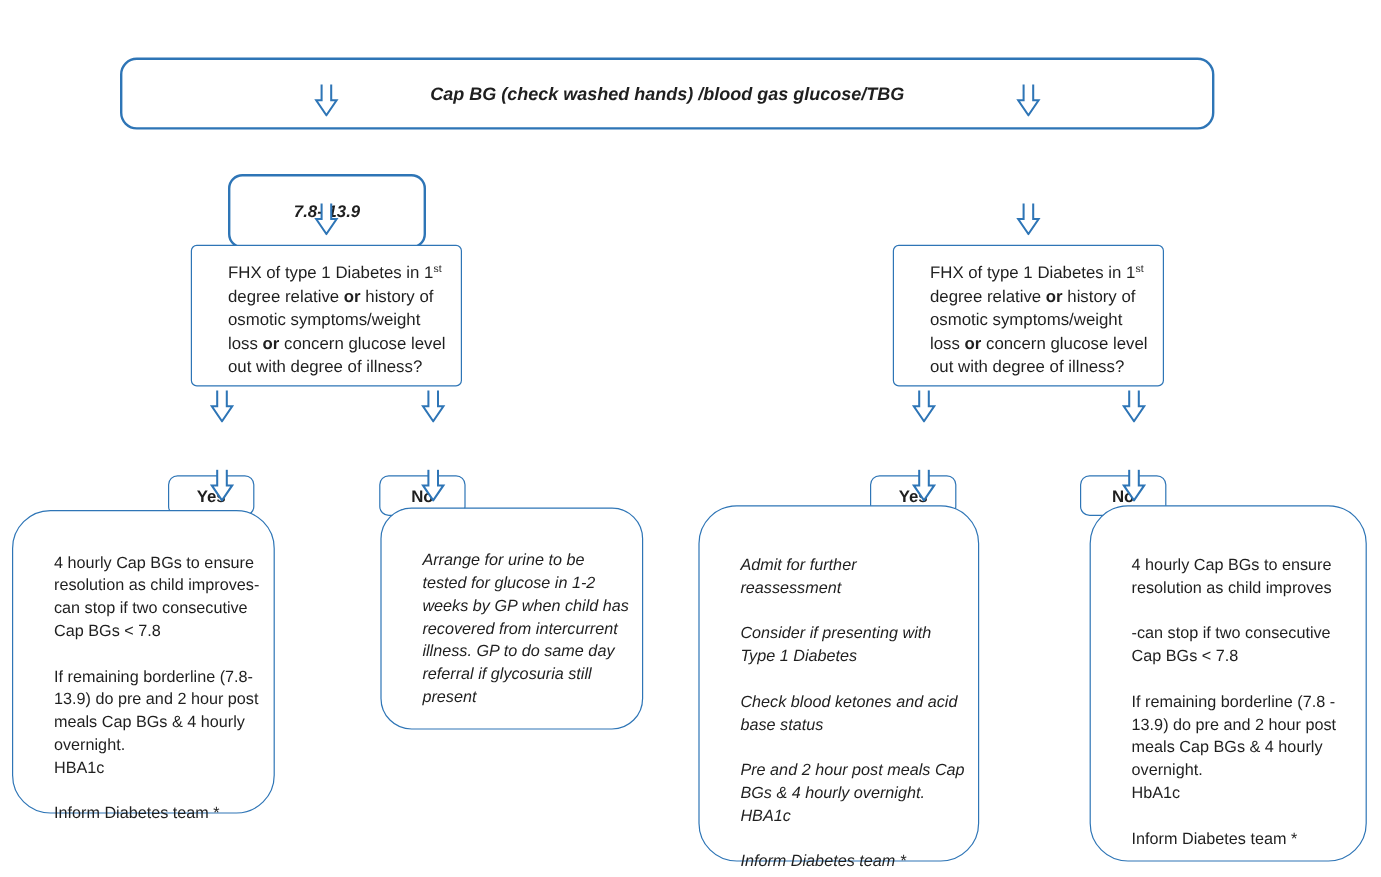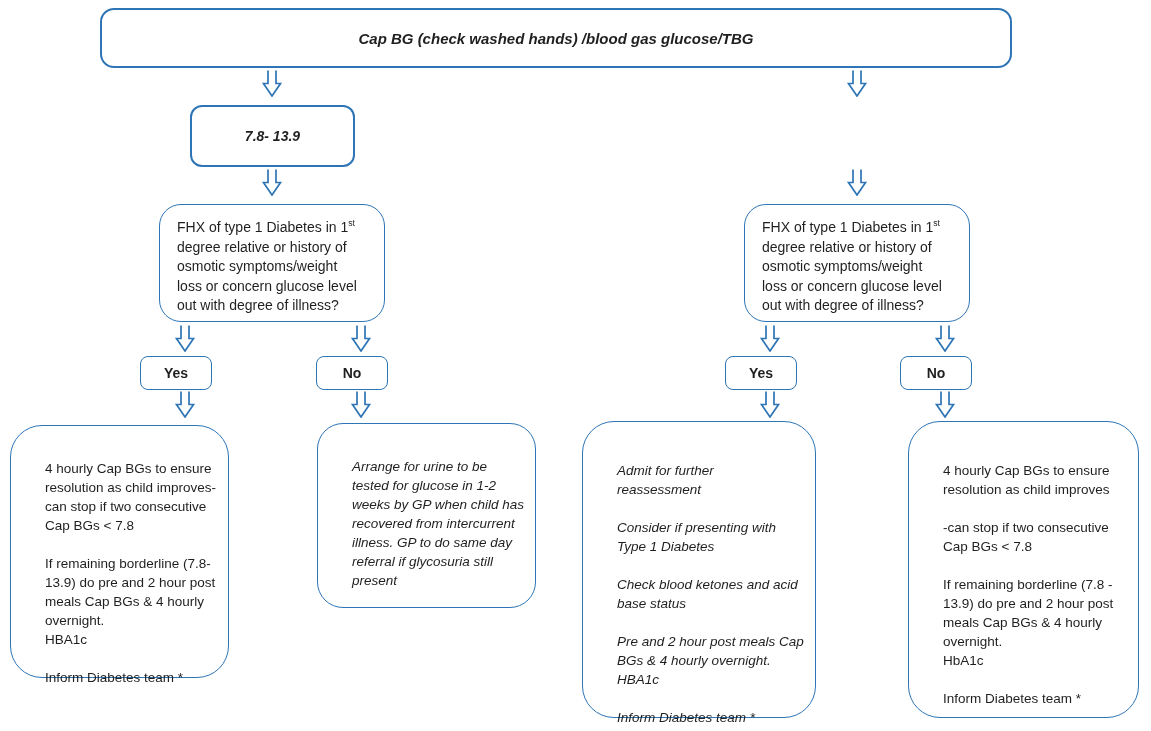--- a/index.html
+++ b/index.html
@@ -16,44 +16,45 @@
     position: absolute;
     box-sizing: border-box;
     background: #ffffff;
     border: 2px solid #2E75B6;
   }
   .center {
     display: flex;
     align-items: center;
     justify-content: center;
     text-align: center;
+    margin-top: 40px;
   }
   #top-box {
     left: 100px; top: 8px; width: 912px; height: 60px;
     border-radius: 14px;
     font-size: 15px; font-weight: 700; font-style: italic;
   }
   .range-box {
     width: 165px; height: 62px;
     border-radius: 12px;
     font-size: 14px; font-weight: 700; font-style: italic;
   }
   #range-left  { left: 190px; top: 105px; }
   #range-right { left: 775px; top: 105px; }
   .question-box {
     width: 226px; height: 118px;
     border-width: 1.6px;
-    border-radius: 22px;
-    padding: 13px 6px 8px 17px;
+    border-radius: 5px;
+    padding: 13px 6px 8px 30px;
     font-size: 14px; line-height: 19.5px;
   }
   #question-left  { left: 159px; top: 204px; }
   #question-right { left: 744px; top: 204px; }
   .question-box sup { font-size: 0.62em; vertical-align: super; line-height: 0; }
-  .question-box b { font-weight: 400; }
+  .question-box b { font-weight: 700; }
   .yn-box {
     width: 72px; height: 34px;
     border-width: 1.6px;
     border-radius: 8px;
     font-size: 14px; font-weight: 700;
   }
   #yes-left  { left: 140px; top: 356px; }
   #no-left   { left: 316px; top: 356px; }
   #yes-right { left: 725px; top: 356px; }
   #no-right  { left: 900px; top: 356px; }

